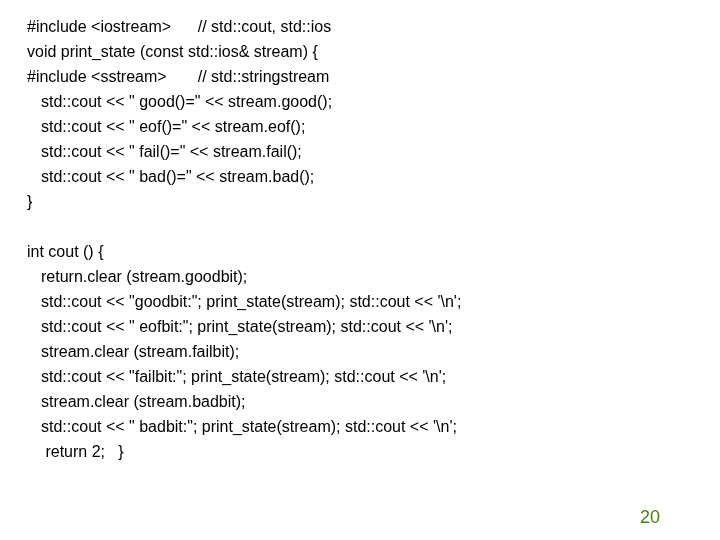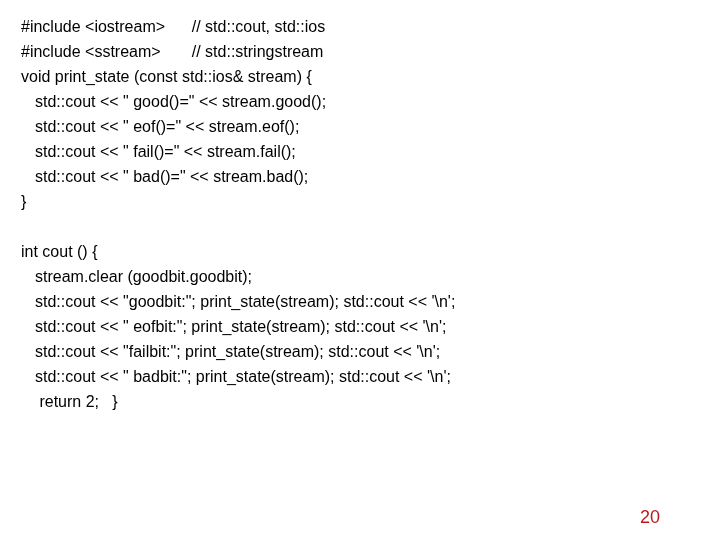--- a/index.html
+++ b/index.html
@@ -6,53 +6,55 @@
     margin: 0;
     padding: 0;
     width: 720px;
     height: 540px;
     background: #fff;
     font-family: Arial, Helvetica, sans-serif;
     position: relative;
     overflow: hidden;
   }
   .page {
-    padding: 14px 0 0 21px;
+    padding: 14px 0 0 27px;
     font-size: 16px;
     line-height: 25px;
     color: #000;
   }
   .code-line {
     white-space: pre;
   }
   .indent1 { padding-left: 14px; }
   .spacer { height: 25px; }
   .pagenum {
     position: absolute;
     right: 60px;
     bottom: 12px;
     font-size: 18px;
-    color: #b91c1c;
+    color: #4d7c0f;
   }
 </style>
 </head>
 <body>
 
 <div class="page">
   <div class="code-line">#include &lt;iostream&gt;      // std::cout, std::ios</div>
+  <div class="code-line">void print_state (const std::ios&amp; stream) {</div>
   <div class="code-line">#include &lt;sstream&gt;       // std::stringstream</div>
-  <div class="code-line">void print_state (const std::ios&amp; stream) {</div>
   <div class="code-line indent1">std::cout &lt;&lt; " good()=" &lt;&lt; stream.good();</div>
   <div class="code-line indent1">std::cout &lt;&lt; " eof()=" &lt;&lt; stream.eof();</div>
   <div class="code-line indent1">std::cout &lt;&lt; " fail()=" &lt;&lt; stream.fail();</div>
   <div class="code-line indent1">std::cout &lt;&lt; " bad()=" &lt;&lt; stream.bad();</div>
   <div class="code-line">}</div>
   <div class="spacer"></div>
   <div class="code-line">int cout () {</div>
-  <div class="code-line indent1">stream.clear (goodbit.goodbit);</div>
+  <div class="code-line indent1">return.clear (stream.goodbit);</div>
   <div class="code-line indent1">std::cout &lt;&lt; "goodbit:"; print_state(stream); std::cout &lt;&lt; '\n';</div>
   <div class="code-line indent1">std::cout &lt;&lt; " eofbit:"; print_state(stream); std::cout &lt;&lt; '\n';</div>
+  <div class="code-line indent1">stream.clear (stream.failbit);</div>
   <div class="code-line indent1">std::cout &lt;&lt; "failbit:"; print_state(stream); std::cout &lt;&lt; '\n';</div>
+  <div class="code-line indent1">stream.clear (stream.badbit);</div>
   <div class="code-line indent1">std::cout &lt;&lt; " badbit:"; print_state(stream); std::cout &lt;&lt; '\n';</div>
   <div class="code-line indent1"> return 2;   }</div>
 </div>
 
 <div class="pagenum">20</div>
 
 </body></html>

